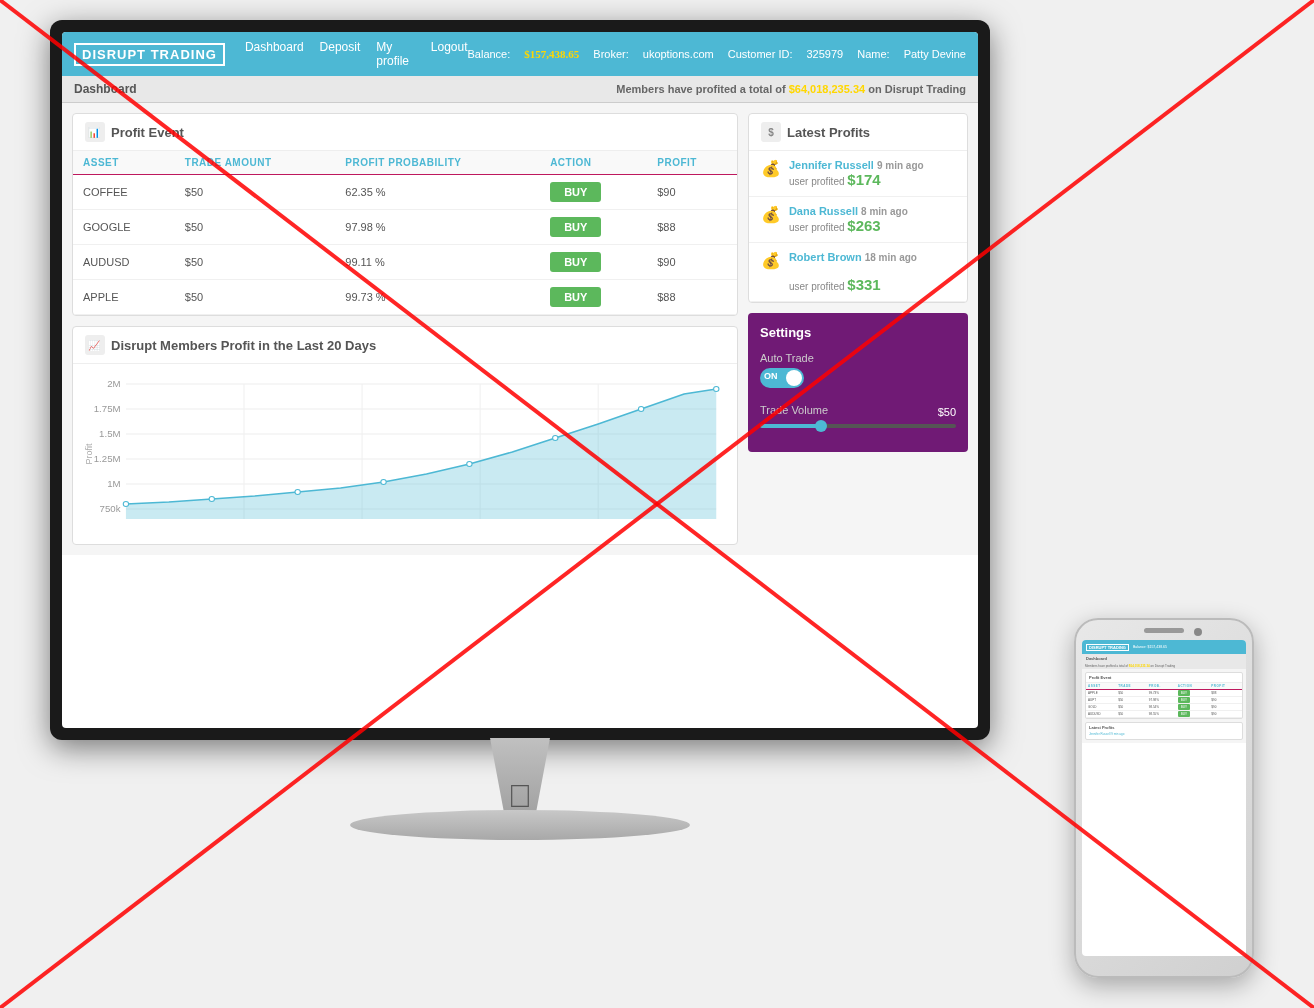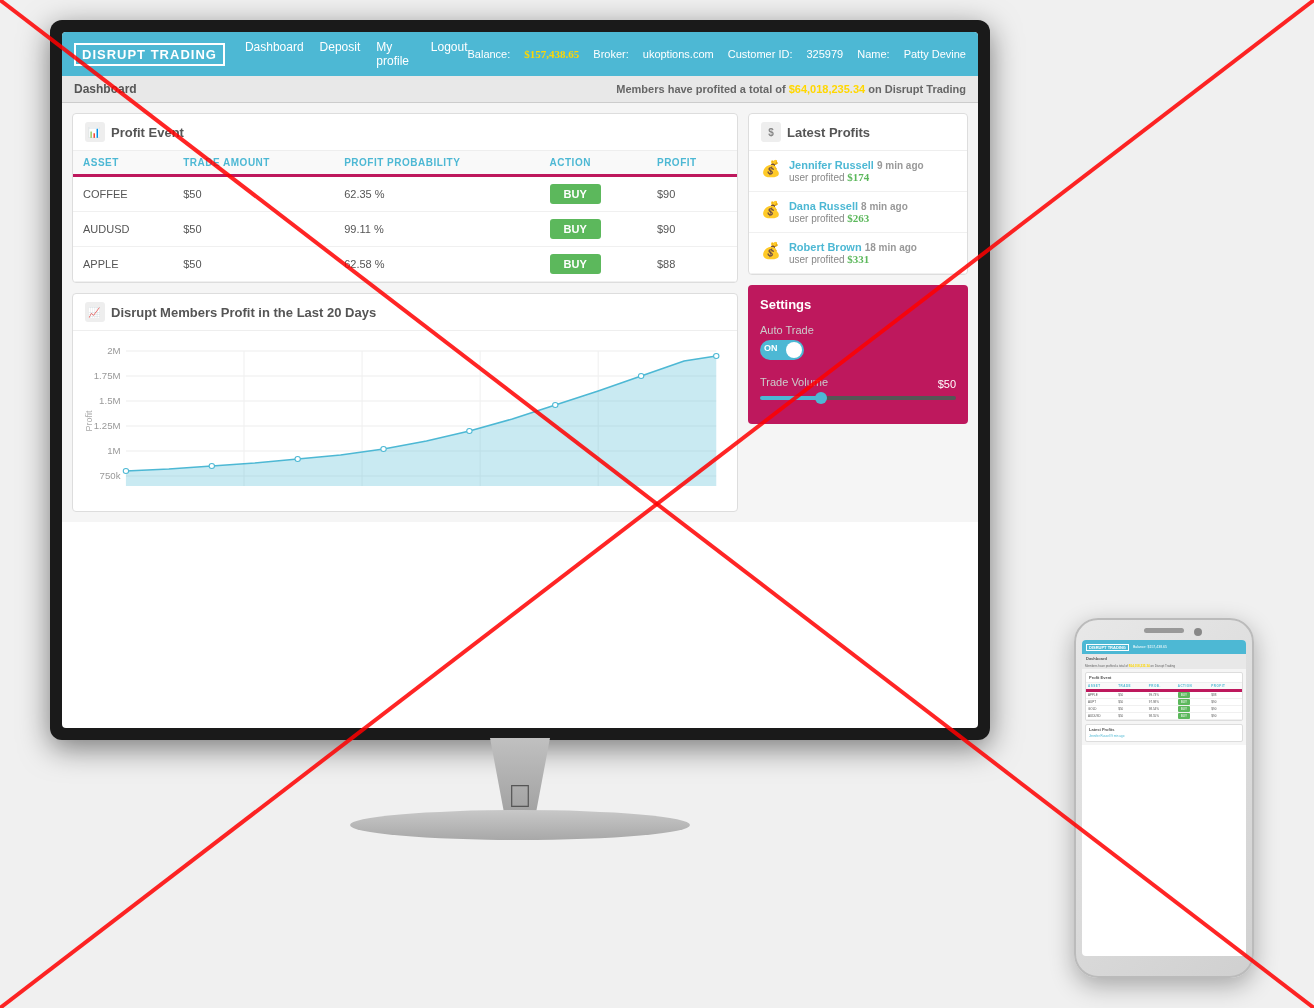--- a/index.html
+++ b/index.html
@@ -197,21 +197,21 @@
     }
 
     thead tr { background: #f9f9f9; }
     thead th {
       padding: 6px 10px;
       text-align: left;
       color: #4db8d4;
       font-size: 10px;
       font-weight: bold;
       letter-spacing: 0.5px;
-      border-bottom: 3px solid #be185d;
+      border-bottom: 1px solid #be185d;
     }
 
     tbody tr { border-bottom: 1px solid #f0f0f0; }
     tbody td { padding: 7px 10px; color: #555; font-size: 11px; }
 
     .buy-btn {
       background: #5cb85c;
       color: white;
       border: none;
       padding: 4px 14px;
@@ -254,25 +254,25 @@
     }
 
     .profit-bag-icon {
       font-size: 16px;
       color: #8bc34a;
     }
 
     .profit-info { flex: 1; }
     .profit-name { font-size: 11px; font-weight: bold; color: #4db8d4; }
     .profit-time { font-size: 10px; color: #999; }
-    .profit-amount-green { color: #5cb85c; font-weight: bold; font-size: 11px; font-family: Liberation Serif, serif; }
+    .profit-amount-green { color: #5cb85c; font-weight: bold; font-size: 15px; }
 
     
     .settings-panel {
-      background: #be185d;
+      background: #701a75;
       border-radius: 4px;
       padding: 12px;
       color: white;
     }
 
     .settings-title { font-size: 13px; font-weight: bold; margin-bottom: 12px; }
 
     .setting-row {
       margin-bottom: 12px;
     }
@@ -524,30 +524,37 @@
                 </thead>
                 <tbody id="profit-event-tbody">
                 <tr>
     <td>COFFEE</td>
     <td>$50</td>
     <td>62.35 %</td>
     <td><button class="buy-btn">BUY</button></td>
     <td>$90</td>
   </tr>
                     <tr>
+    <td>GOOGLE</td>
+    <td>$50</td>
+    <td>97.98 %</td>
+    <td><button class="buy-btn">BUY</button></td>
+    <td>$88</td>
+  </tr>
+                    <tr>
     <td>AUDUSD</td>
     <td>$50</td>
     <td>99.11 %</td>
     <td><button class="buy-btn">BUY</button></td>
     <td>$90</td>
   </tr>
                     <tr>
     <td>APPLE</td>
     <td>$50</td>
-    <td>62.58 %</td>
+    <td>99.73 %</td>
     <td><button class="buy-btn">BUY</button></td>
     <td>$88</td>
   </tr>
                   </tbody>
               </table>
             </div>
 
             <div class="chart-section">
               <div class="section-header">
                 <div class="section-icon">📈</div>
@@ -614,21 +621,21 @@
     <span class="profit-bag-icon">💰</span>
     <div class="profit-info">
       <div class="profit-name">Dana Russell <span class="profit-time">8 min ago</span></div>
       <div style="font-size:10px;color:#888;">user profited <span class="profit-amount-green">$263</span></div>
     </div>
   </div>
                   <div class="profit-item">
     <span class="profit-bag-icon">💰</span>
     <div class="profit-info">
       <div class="profit-name">Robert Brown <span class="profit-time">18 min ago</span></div>
-      <div style="font-size:10px;color:#888;">user profited <span class="profit-amount-green">$331</span></div>
+      <div style="font-size:10px;color:#888;margin-top:13px;">user profited <span class="profit-amount-green">$331</span></div>
     </div>
   </div>
                 </div>
             </div>
 
             <div class="settings-panel">
               <div class="settings-title">Settings</div>
               <div class="setting-row">
                 <div class="setting-label">Auto Trade</div>
                 <div class="toggle-switch">

